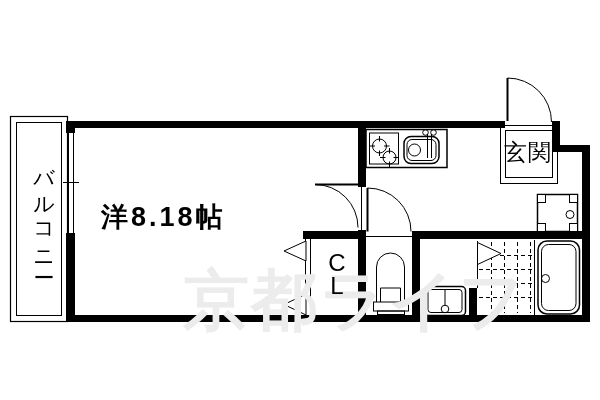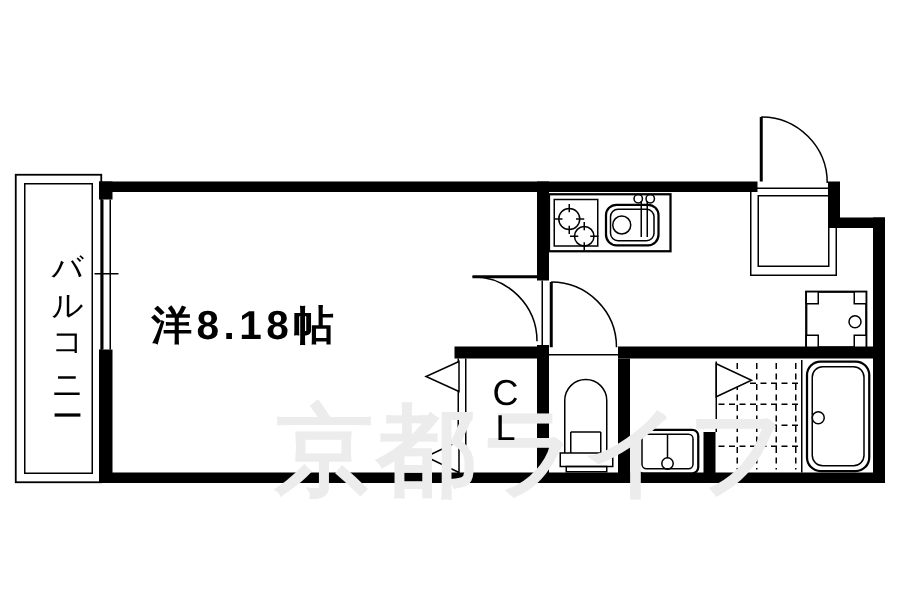--- a/index.html
+++ b/index.html
@@ -166,14 +166,15 @@
 
   <div class="lbl lbl-balcony">バルコニー</div>
 
   <div class="lbl lbl-main">洋8.18帖</div>
 
   <div class="lbl lbl-cl">
     <span>C</span>
     <span>L</span>
   </div>
 
+  <div class="lbl lbl-genkan">玄関</div>
 
 </div>
 
 </body></html>

